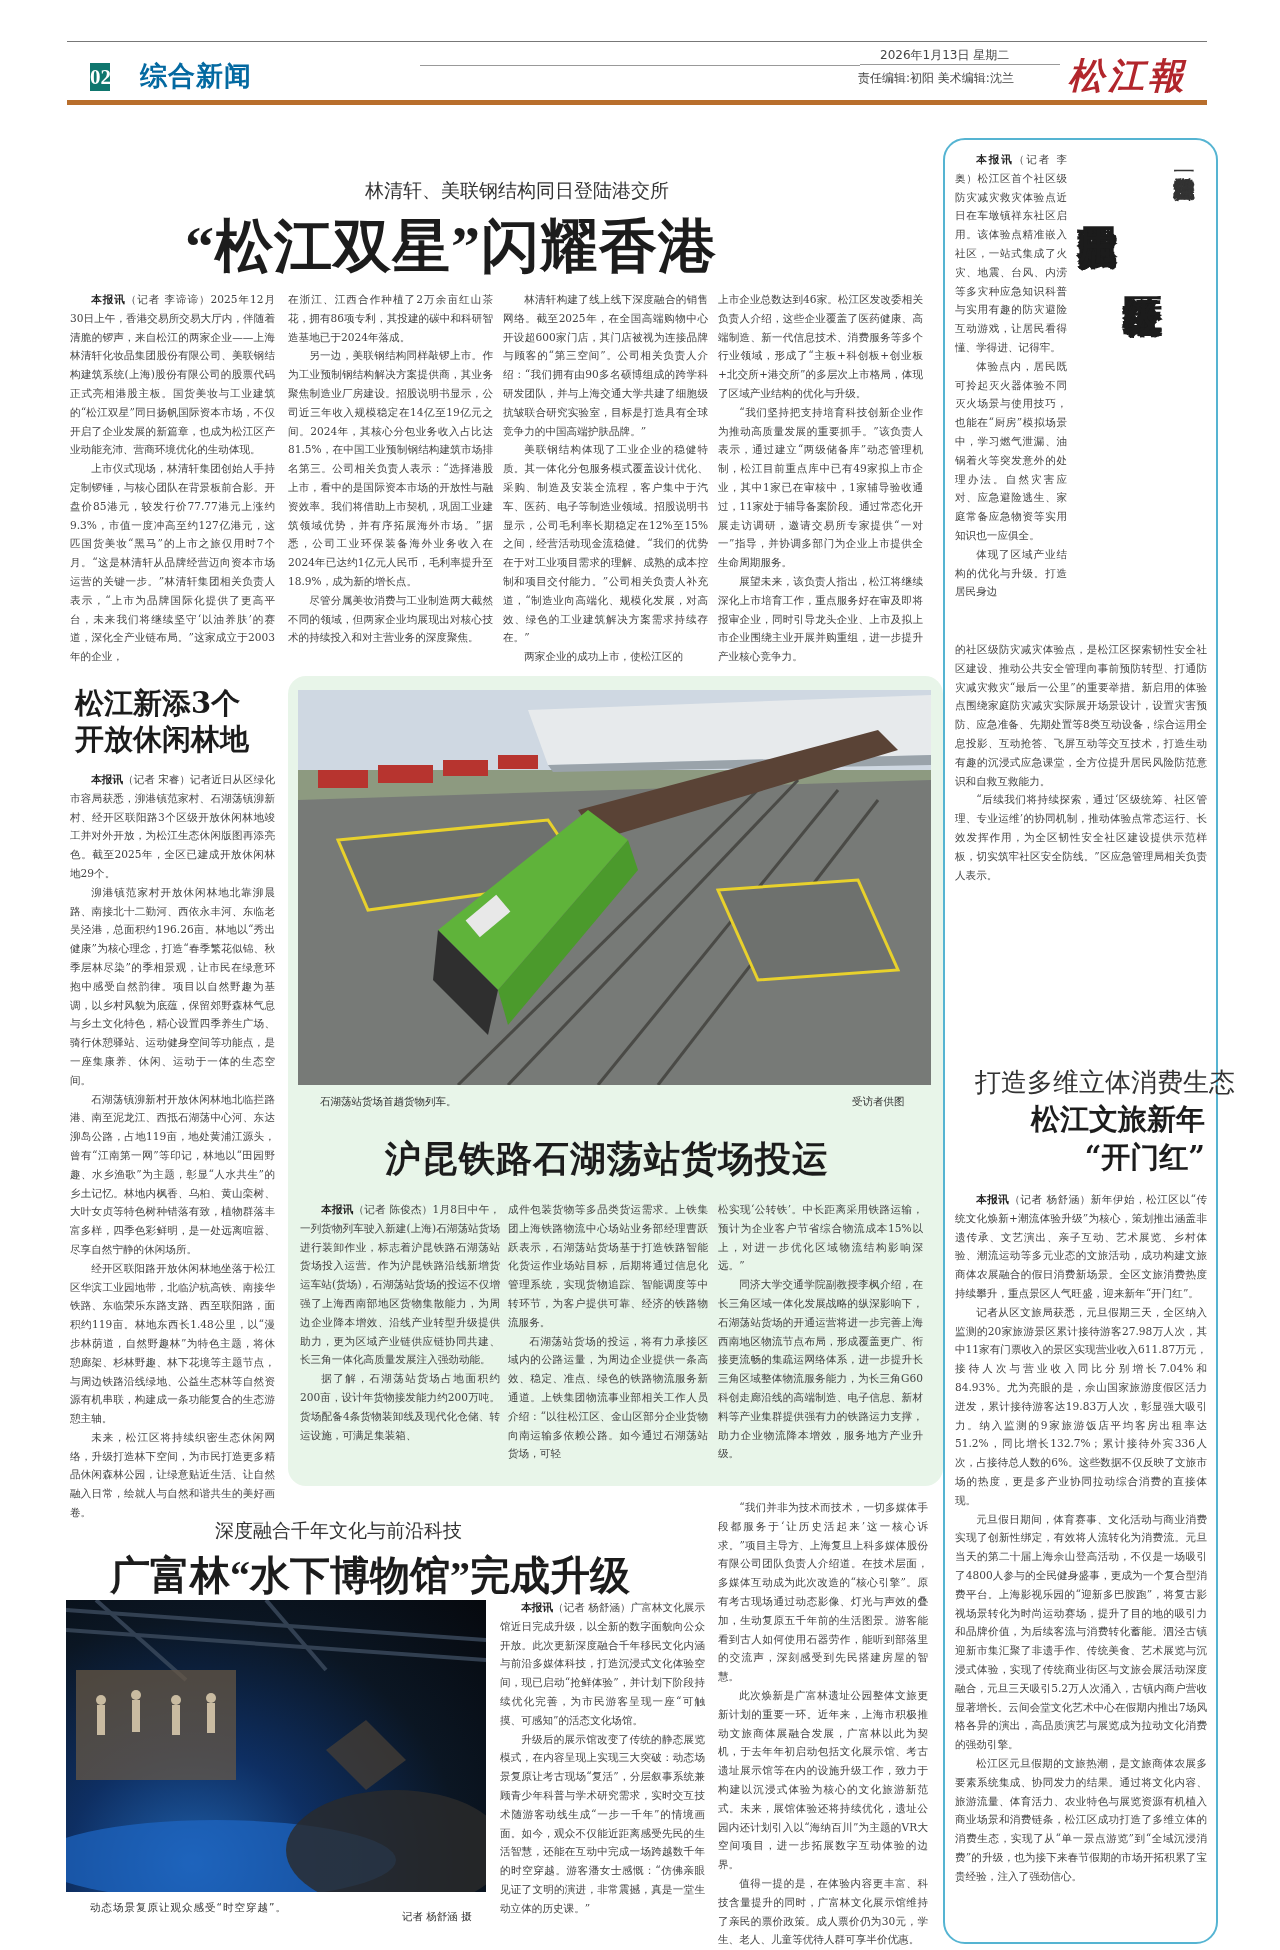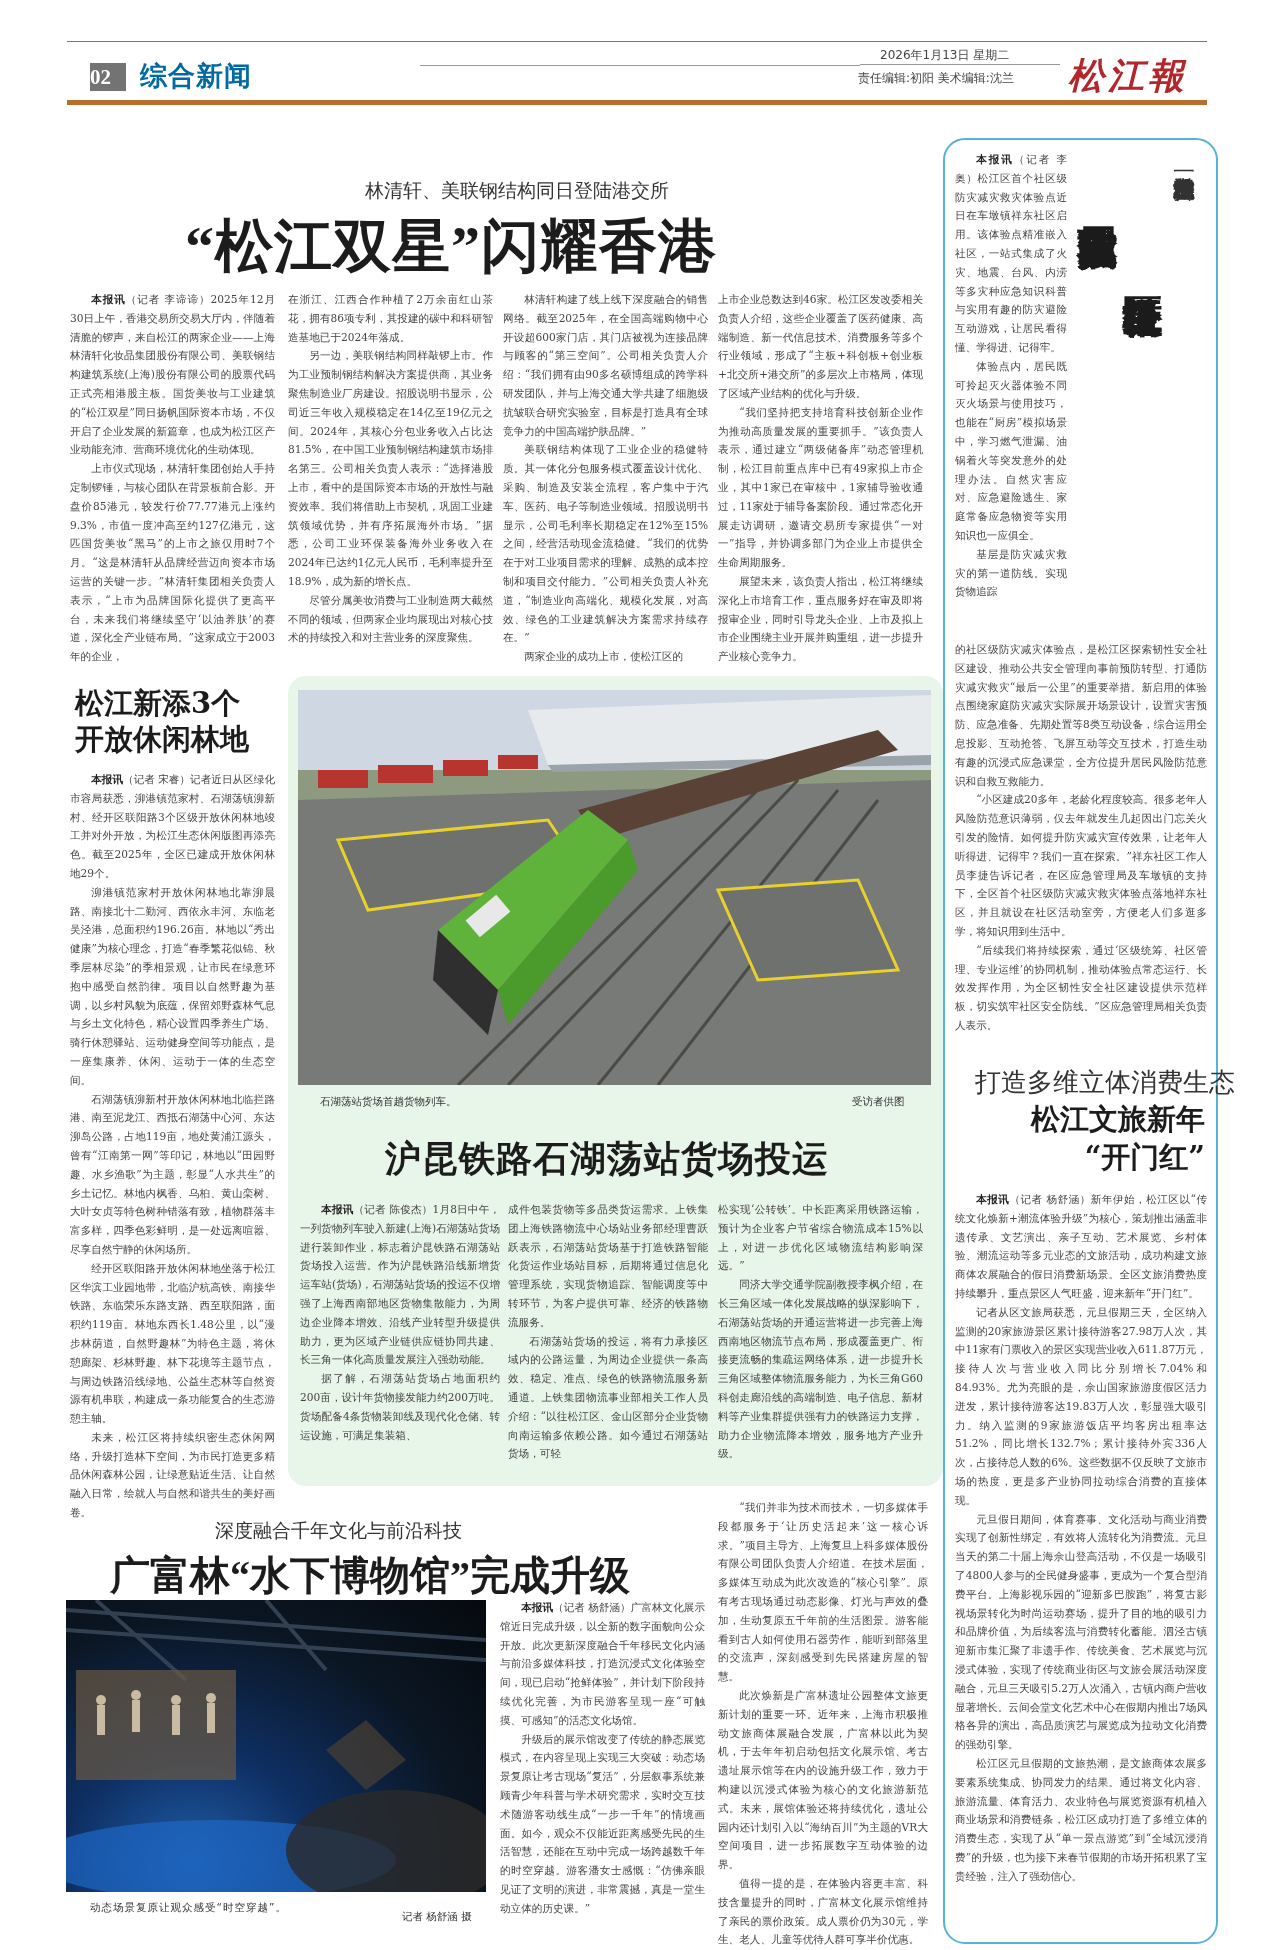--- a/index.html
+++ b/index.html
@@ -4,21 +4,21 @@
 <style>
   *{box-sizing:border-box;margin:0;padding:0}
   html,body{width:1280px;height:1950px;background:#fff;overflow:hidden}
   body{position:relative;font-family:"DejaVu Serif","Liberation Serif",serif;color:#3a3a3a}
   .abs{position:absolute}
   .sans{font-family:"DejaVu Sans","Liberation Sans",sans-serif}
   
   .top-rule{left:67px;top:41px;width:1140px;height:1px;background:#777}
   .mid-rule{left:420px;top:65px;width:440px;height:1px;background:#999}
   .bottom-rule{left:67px;top:100px;width:1140px;height:5px;background:#b86e2c}
-  .page-num{left:90px;top:63px;width:36px;height:28px;background:#737373;color:#fff;font-size:21px;font-weight:bold;line-height:28px;font-family:"Liberation Serif",serif}
+  .page-num{left:90px;top:63px;width:20px;height:28px;background:#0f766e;color:#fff;font-size:21px;font-weight:bold;text-align:center;line-height:28px;font-family:"Liberation Serif",serif}
   .section-name{left:140px;top:58px;font-size:27px;font-weight:bold;color:#0369a1;letter-spacing:1px}
   .date{left:880px;top:47px;font-size:12px;color:#444}
   .date-rule{left:860px;top:64px;width:200px;height:1px;background:#999}
   .editors{left:858px;top:70px;font-size:12px;color:#444}
   .masthead{left:1068px;top:52px;font-size:36px;font-weight:bold;color:#b2262c;font-style:italic;letter-spacing:4px;font-family:"DejaVu Serif",serif}
   
   .col{font-size:10.6px;line-height:18.8px;color:#444;text-align:justify}
   .col p{text-indent:2em}
   .col b{color:#222}
   
@@ -72,25 +72,24 @@
   <p>展望未来，该负责人指出，松江将继续深化上市培育工作，重点服务好在审及即将报审企业，同时引导龙头企业、上市及拟上市企业围绕主业开展并购重组，进一步提升产业核心竞争力。</p>
 </div>
 
 <div class="abs vert kicker" style="left:1172px;top:160px;font-size:22px;line-height:24px;">一站式集成多灾种应急知识科普</div>
 <div class="abs vert hl-serif" style="left:1120px;top:265px;font-size:40px;line-height:46px;">松江首个社区级</div>
 <div class="abs vert hl-serif" style="left:1075px;top:195px;font-size:40px;line-height:46px;">防灾减灾救灾体验点启用</div>
 
 <div class="abs col" style="left:955px;top:150px;width:112px;">
   <p><b>本报讯</b><span>（记者 李奥）松江区首个社区级防灾减灾救灾体验点近日在车墩镇祥东社区启用。该体验点精准嵌入社区，一站式集成了火灾、地震、台风、内涝等多灾种应急知识科普与实用有趣的防灾避险互动游戏，让居民看得懂、学得进、记得牢。</span></p>
   <p>体验点内，居民既可拎起灭火器体验不同灭火场景与使用技巧，也能在“厨房”模拟场景中，学习燃气泄漏、油锅着火等突发意外的处理办法。自然灾害应对、应急避险逃生、家庭常备应急物资等实用知识也一应俱全。</p>
-  <p>基层是防灾减灾救灾的第一道防线。实现货物追踪</p>
+  <p>体现了区域产业结构的优化与升级。打造居民身边</p>
 </div>
 <div class="abs col" style="left:955px;top:640px;width:252px;">
   <p style="text-indent:0">的社区级防灾减灾体验点，是松江区探索韧性安全社区建设、推动公共安全管理向事前预防转型、打通防灾减灾救灾“最后一公里”的重要举措。新启用的体验点围绕家庭防灾减灾实际展开场景设计，设置灾害预防、应急准备、先期处置等8类互动设备，综合运用全息投影、互动抢答、飞屏互动等交互技术，打造生动有趣的沉浸式应急课堂，全方位提升居民风险防范意识和自救互救能力。</p>
-  <p>“小区建成20多年，老龄化程度较高。很多老年人风险防范意识薄弱，仅去年就发生几起因出门忘关火引发的险情。如何提升防灾减灾宣传效果，让老年人听得进、记得牢？我们一直在探索。”祥东社区工作人员李捷告诉记者，在区应急管理局及车墩镇的支持下，全区首个社区级防灾减灾救灾体验点落地祥东社区，并且就设在社区活动室旁，方便老人们多逛多学，将知识用到生活中。</p>
   <p>“后续我们将持续探索，通过‘区级统筹、社区管理、专业运维’的协同机制，推动体验点常态运行、长效发挥作用，为全区韧性安全社区建设提供示范样板，切实筑牢社区安全防线。”区应急管理局相关负责人表示。</p>
 </div>
 
 <div class="abs hl-serif" style="left:75px;top:685px;font-size:29px;line-height:36px;">
   <div>松江新添3个</div>
   <div>开放休闲林地</div>
 </div>
 <div class="abs col" style="left:70px;top:770px;width:205px;">
   <p><b>本报讯</b><span>（记者 宋睿）记者近日从区绿化市容局获悉，泖港镇范家村、石湖荡镇泖新村、经开区联阳路3个区级开放休闲林地竣工并对外开放，为松江生态休闲版图再添亮色。截至2025年，全区已建成开放休闲林地29个。</span></p>
   <p>泖港镇范家村开放休闲林地北靠泖晨路、南接北十二勤河、西依永丰河、东临老吴泾港，总面积约196.26亩。林地以“秀出健康”为核心理念，打造“春季繁花似锦、秋季层林尽染”的季相景观，让市民在绿意环抱中感受自然韵律。项目以自然野趣为基调，以乡村风貌为底蕴，保留郊野森林气息与乡土文化特色，精心设置四季养生广场、骑行休憩驿站、运动健身空间等功能点，是一座集康养、休闲、运动于一体的生态空间。</p>

